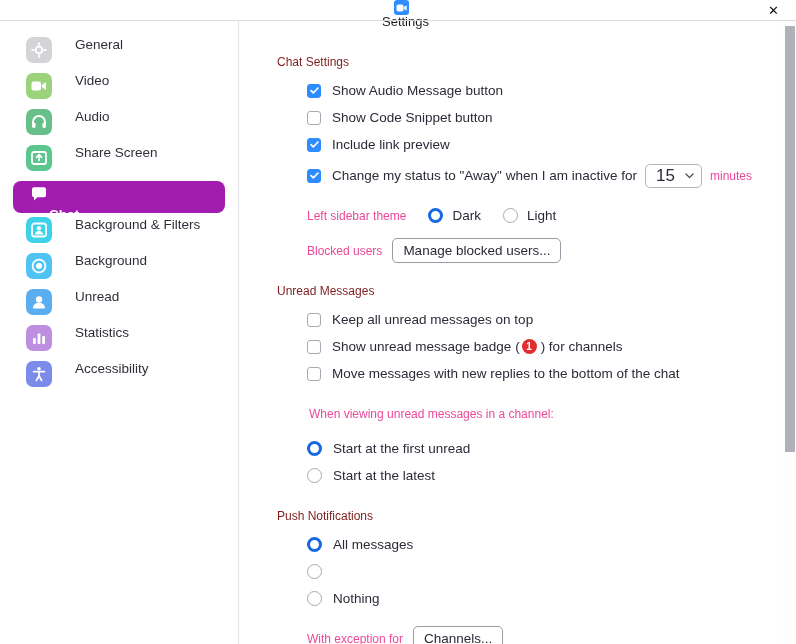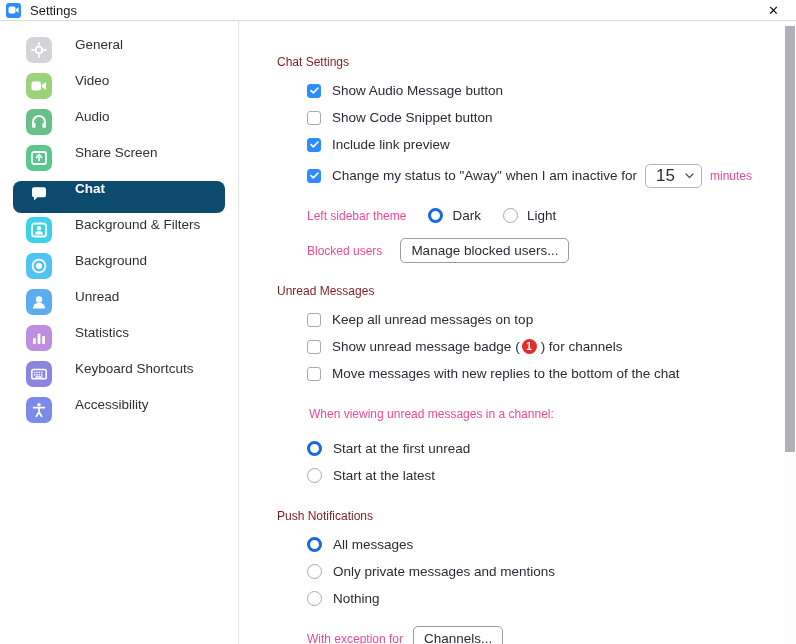--- a/index.html
+++ b/index.html
@@ -18,20 +18,21 @@
   }
 
   
   #titlebar {
     height: 20px;
     display: flex;
     align-items: center;
     padding: 0 0 0 6px;
     background: #ffffff;
     position: relative;
+    flex-direction: column;
   }
   #app-icon {
     width: 15px;
     height: 15px;
     border-radius: 3px;
     background: #2D8CFF;
     display: flex;
     align-items: center;
     justify-content: center;
     flex: 0 0 auto;
@@ -74,21 +75,21 @@
     box-sizing: border-box;
   }
   .nav-item {
     display: flex;
     height: 32px;
     margin: 4px 13px;
     border-radius: 8px;
     padding-left: 13px;
     box-sizing: border-box;
   }
-  .nav-item.active { background: #0c4a6e; }
+  .nav-item.active { background: #a21caf; flex-direction: column; }
   .nav-icon {
     width: 26px; height: 26px;
     border-radius: 7px;
     flex: 0 0 26px;
     display: flex;
     align-items: center;
     justify-content: center;
   }
   .nav-item.active .nav-icon { background: transparent; }
   .nav-label {
@@ -337,39 +338,20 @@
             <g fill="#fff">
               <rect x="3" y="9" width="2.8" height="6" rx="0.8"></rect>
               <rect x="7.6" y="4.5" width="2.8" height="10.5" rx="0.8"></rect>
               <rect x="12.2" y="7" width="2.8" height="8" rx="0.8"></rect>
             </g>
           </svg>
         </span>
         <span class="nav-label">Statistics</span>
       </div>
       <div class="nav-item">
-        <span class="nav-icon" style="background: rgb(139, 133, 224);">
-          <svg width="18" height="18" viewBox="0 0 18 18">
-            <rect x="1.8" y="4.5" width="14.4" height="9.2" rx="1.8" fill="none" stroke="#fff" stroke-width="1.6"></rect>
-            <g fill="#fff">
-              <rect x="3.9" y="6.7" width="1.5" height="1.5"></rect>
-              <rect x="6.3" y="6.7" width="1.5" height="1.5"></rect>
-              <rect x="8.7" y="6.7" width="1.5" height="1.5"></rect>
-              <rect x="11.1" y="6.7" width="1.5" height="1.5"></rect>
-              <rect x="3.9" y="9.1" width="1.5" height="1.5"></rect>
-              <rect x="6.3" y="9.1" width="1.5" height="1.5"></rect>
-              <rect x="8.7" y="9.1" width="1.5" height="1.5"></rect>
-              <rect x="11.1" y="9.1" width="1.5" height="1.5"></rect>
-              <rect x="5.2" y="11.3" width="7.4" height="1.4" rx="0.6"></rect>
-            </g>
-          </svg>
-        </span>
-        <span class="nav-label">Keyboard Shortcuts</span>
-      </div>
-      <div class="nav-item">
         <span class="nav-icon" style="background: rgb(123, 139, 234);">
           <svg width="18" height="18" viewBox="0 0 18 18">
             <circle cx="9" cy="3.8" r="1.8" fill="#fff"></circle>
             <path d="M3.6 6.6 h10.8 M9 6.6 v5 M9 11 l-2.6 4.4 M9 11 l2.6 4.4" stroke="#fff" stroke-width="1.8" fill="none" stroke-linecap="round"></path>
           </svg>
         </span>
         <span class="nav-label">Accessibility</span>
       </div>
     </div>
 
@@ -431,21 +413,21 @@
       <span class="inline-radio">
         <span class="rb"></span>
         <span class="opt-label">Light</span>
       </span>
     </div>
 
     <div class="spacer-sm"></div>
 
     <div class="opt-row">
       <span class="plain-label">Blocked users</span>
-      <span class="btn" style="margin-left:18px;">Manage blocked users...</span>
+      <span class="btn" style="margin-left:10px;">Manage blocked users...</span>
     </div>
 
     <div class="spacer-lg"></div>
 
     <div class="section-title">Unread Messages</div>
 
     <div class="opt-row">
       <span class="cb">
         
       </span>
@@ -490,21 +472,20 @@
 
     <div class="section-title">Push Notifications</div>
 
     <div class="opt-row">
       <span class="rb checked"></span>
       <span class="opt-label">All messages</span>
     </div>
 
     <div class="opt-row">
       <span class="rb"></span>
-      <span class="opt-label">Only private messages and mentions</span>
     </div>
 
     <div class="opt-row">
       <span class="rb"></span>
       <span class="opt-label">Nothing</span>
     </div>
 
     <div class="spacer-md"></div>
 
     <div class="opt-row">

